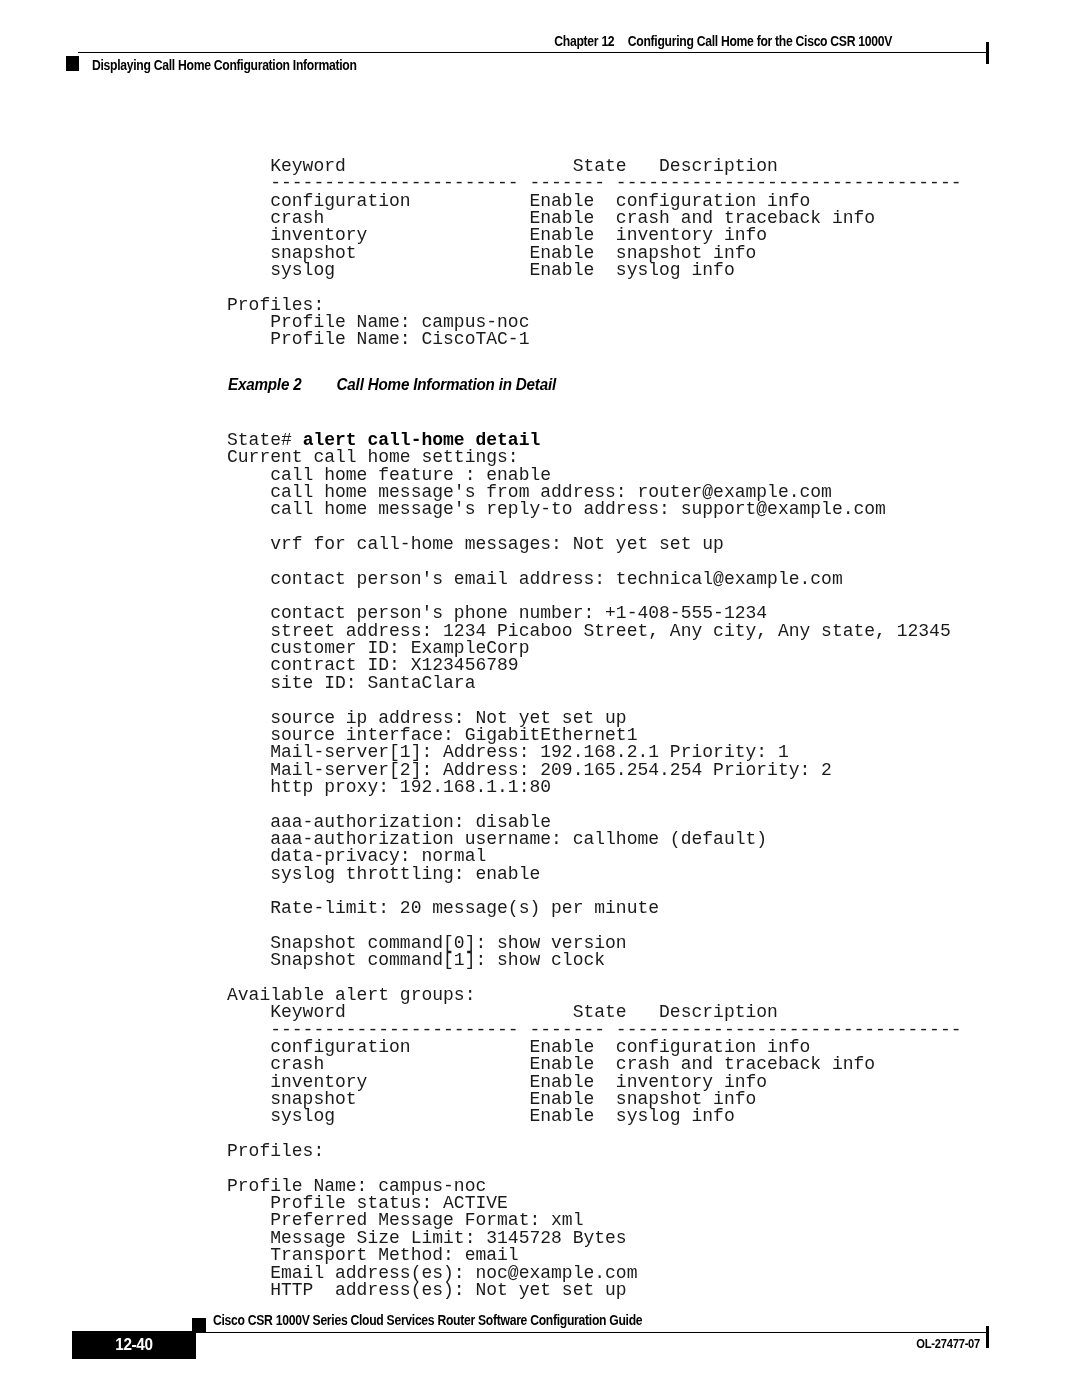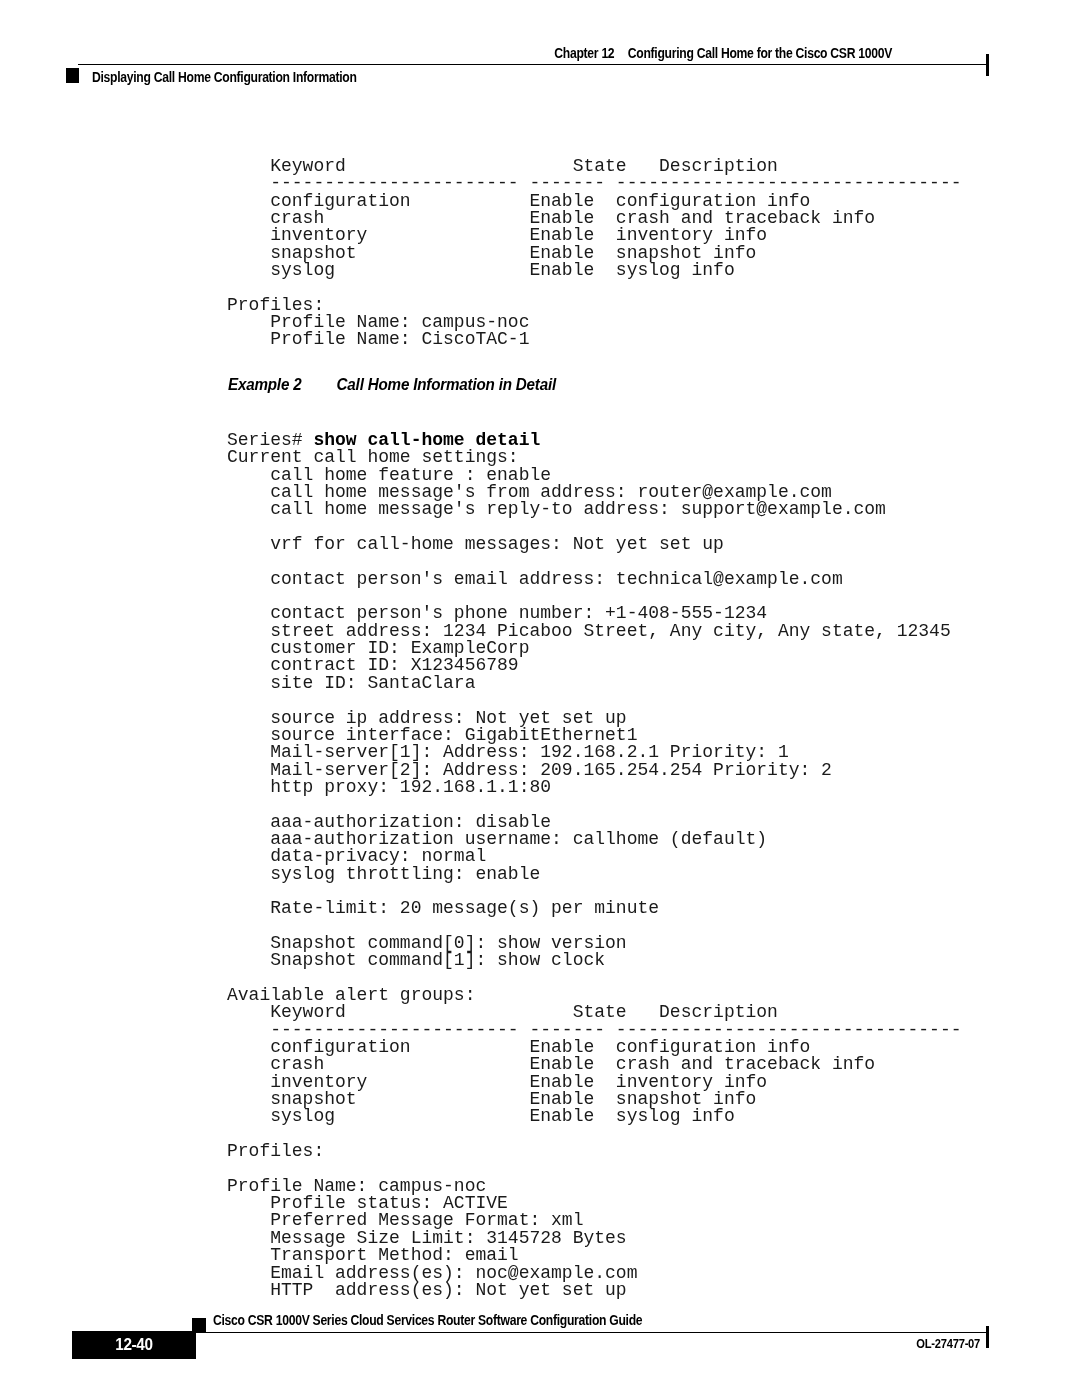--- a/index.html
+++ b/index.html
@@ -13,21 +13,21 @@
     position: relative;
     font-family: "Liberation Sans", sans-serif;
     color: #000000;
     overflow: hidden;
   }
 
   
   .page-header {
     position: absolute;
     left: 0;
-    top: 12px;
+    top: 0;
     width: 992px;
     height: 90px;
   }
   .header-rule {
     position: absolute;
     left: 78px;
     top: 52px;
     width: 910px;
     height: 1px;
     background: #000000;
@@ -213,21 +213,21 @@
     inventory               Enable  inventory info
     snapshot                Enable  snapshot info
     syslog                  Enable  syslog info
 
 Profiles:
     Profile Name: campus-noc
     Profile Name: CiscoTAC-1</pre>
 
   <div class="example-heading"><span class="ex-num">Example 2</span><span>Call Home Information in Detail</span></div>
 
-  <pre class="code-block" id="code-detail"><span>Series# </span><b>show call-home detail</b>
+  <pre class="code-block" id="code-detail"><span>State# </span><b>alert call-home detail</b>
 Current call home settings:
     call home feature : enable
     call home message's from address: router@example.com
     call home message's reply-to address: support@example.com
 
     vrf for call-home messages: Not yet set up
 
     contact person's email address: technical@example.com
 
     contact person's phone number: +1-408-555-1234

